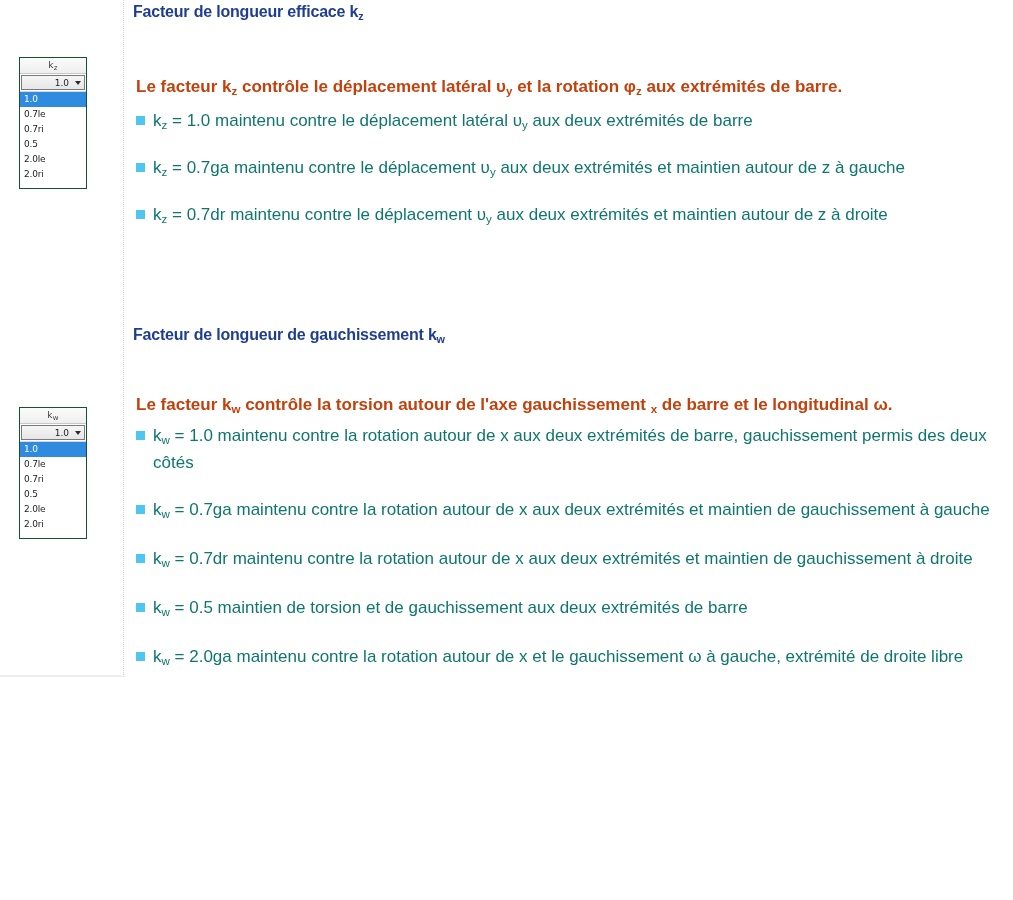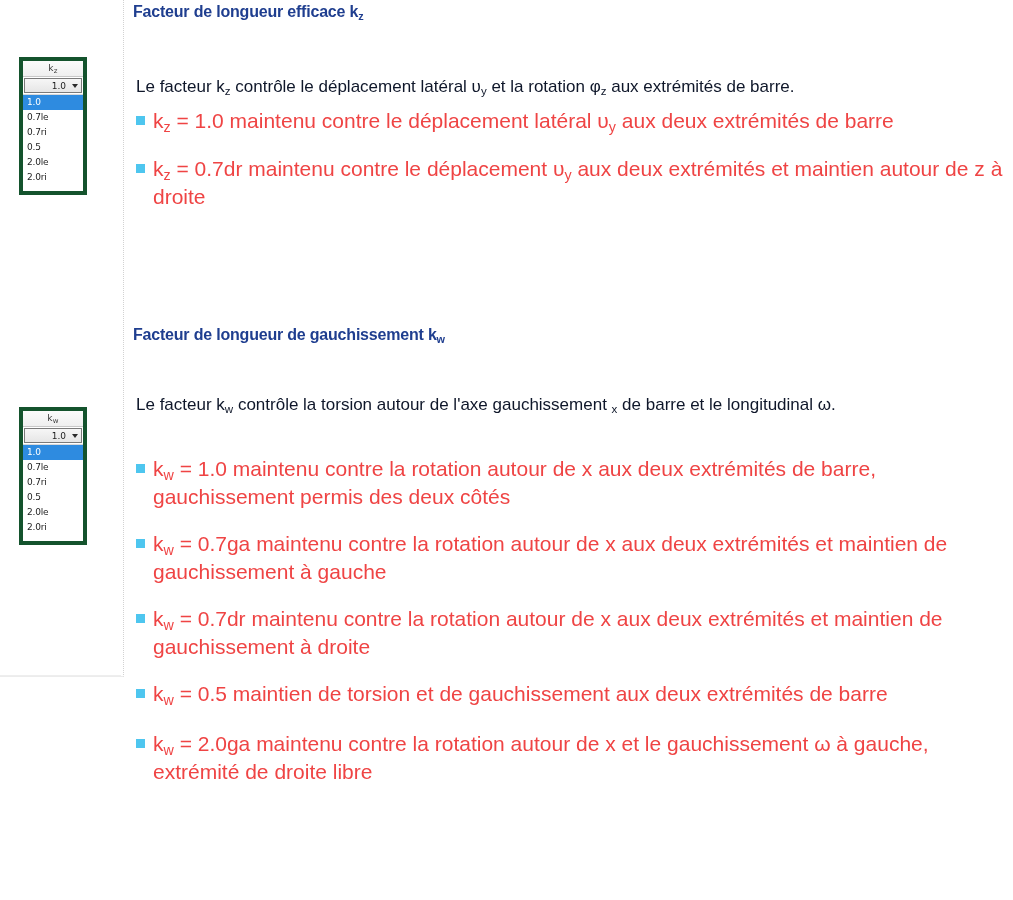--- a/index.html
+++ b/index.html
@@ -34,21 +34,21 @@
     right: 2px;
     bottom: 0;
     height: 1px;
     background: #eeeeee;
   }
 
   .dropdown-widget {
     position: absolute;
     width: 68px;
     background: #ffffff;
-    border: 4px solid #14532d;
+    border: 1px solid #14532d;
     box-sizing: border-box;
     font-family: "DejaVu Sans", sans-serif;
     box-shadow: 0 0 0 1px #ffffff;
   }
   .dd-header {
     height: 15px;
     line-height: 15px;
     text-align: center;
     font-size: 9px;
     color: #3a3a3a;
@@ -126,44 +126,45 @@
     letter-spacing: -0.2px;
     margin: 0;
     padding: 0;
     line-height: 1.1;
   }
   #heading-kz { position: absolute; left: 0;   top: 3px; }
   #heading-kw { position: absolute; left: 0;   top: 326px; }
 
   .intro-line {
     position: absolute;
-    color: #0f172a;
+    color: #c2410c;
     font-size: 17px;
     line-height: 1.2;
     white-space: nowrap;
+    font-weight: bold;
   }
   #intro-kz { left: 3px; top: 60px; }
   #intro-kw { left: 3px; top: 378px; }
 
   ul.bullets {
     position: absolute;
     list-style: none;
     margin: 0;
     padding: 0;
     left: 0;
     width: 872px;
   }
   #bullets-kz { top: 108px; }
-  #bullets-kw { top: 423px; margin-top: 33px; }
+  #bullets-kw { top: 423px; }
 
   ul.bullets li {
     position: relative;
     padding-left: 20px;
-    color: #ef4444;
-    font-size: 21px;
+    color: #0f766e;
+    font-size: 17px;
     line-height: 25px;
     margin-bottom: 20px;
   }
   #bullets-kw li { margin-bottom: 22px; }
 
   ul.bullets li::before {
     content: "";
     position: absolute;
     left: 3px;
     top: 8px;
@@ -229,20 +230,21 @@
   <h2 class="section-heading" id="heading-kz">
     <span>Facteur de longueur efficace k</span><sub>z</sub>
   </h2>
 
   <p class="intro-line" id="intro-kz">
     <span>Le facteur k</span><sub>z</sub><span> contrôle le déplacement latéral υ</span><sub>y</sub><span> et la rotation φ</span><sub>z</sub><span> aux extrémités de barre.</span>
   </p>
 
   <ul class="bullets" id="bullets-kz">
     <li><span><span>k</span><sub>z</sub> = 1.0 maintenu contre le déplacement latéral <span>υ</span><sub>y</sub> aux deux extrémités de barre</span></li>
+    <li><span><span>k</span><sub>z</sub> = 0.7ga maintenu contre le déplacement <span>υ</span><sub>y</sub> aux deux extrémités et maintien autour de z à gauche</span></li>
     <li><span><span>k</span><sub>z</sub> = 0.7dr maintenu contre le déplacement <span>υ</span><sub>y</sub> aux deux extrémités et maintien autour de z à droite</span></li>
   </ul>
 
   <h2 class="section-heading" id="heading-kw">
     <span>Facteur de longueur de gauchissement k</span><sub>w</sub>
   </h2>
 
   <p class="intro-line" id="intro-kw">
     <span>Le facteur k</span><sub>w</sub><span> contrôle la torsion autour de l'axe gauchissement  </span><sub>x</sub><span> de barre et le longitudinal ω.</span>
   </p>

